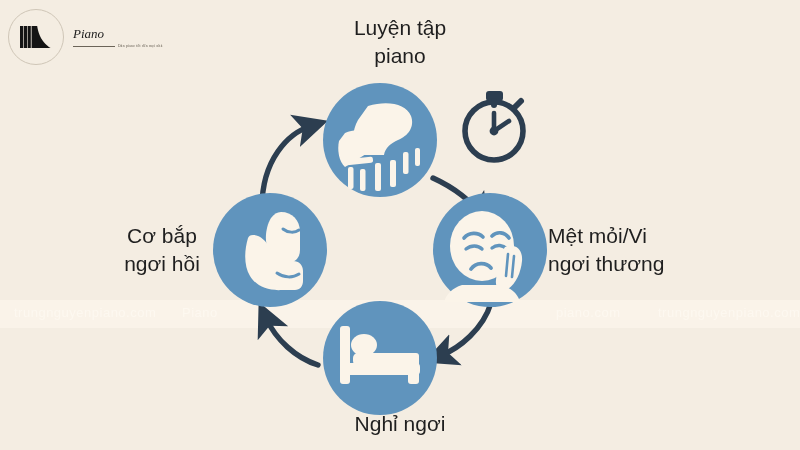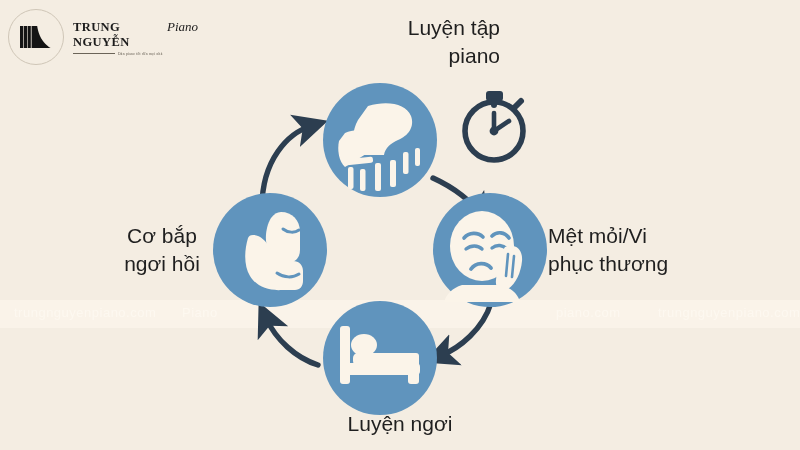--- a/index.html
+++ b/index.html
@@ -126,21 +126,21 @@
     z-index: 5;
     color: #1f1f1f;
     font-size: 21px;
     line-height: 1.32;
     white-space: pre-line;
   }
   .lbl-practice {
     left: 300px;
     top: 14px;
     width: 200px;
-    text-align: right;
+    text-align: center;
   }
   .lbl-fatigue {
     left: 548px;
     top: 222px;
     width: 180px;
     text-align: left;
   }
   .lbl-rest {
     left: 290px;
     top: 410px;
@@ -174,21 +174,20 @@
           <rect x="9.6" y="6" width="3.2" height="22"></rect>
           <rect x="2.6" y="6" width="1.6" height="13"></rect>
           <rect x="6.4" y="6" width="1.6" height="13"></rect>
           <rect x="10.2" y="6" width="1.6" height="13"></rect>
           <path d="M13.6 28 L13.6 6 L19.2 6 C19.2 6 20 14 24.6 20.5 C28 25.3 32.5 28 32.5 28 Z"></path>
         </g>
       </svg>
     </div>
     <div class="logo-word">
       <div class="logo-line1">
-        <span class="logo-trung">TRUNG NGUYỄN</span>
         <span class="logo-piano">Piano</span>
       </div>
       <div class="logo-line2">
         <span class="logo-rule"></span>
         <span class="logo-tag">Đàn piano tốt đến mọi nhà</span>
       </div>
     </div>
   </div>
 
   <svg class="cycle-svg" viewBox="0 0 800 450">
@@ -270,18 +269,18 @@
                  C283 261, 275 256, 270 248 C266 241, 260 235, 253 235 C250 235, 249 236, 248 238 Z"></path>
         <path d="M277 273 C284 278, 293 278, 299 274" stroke="#6094bd" stroke-width="3" fill="none" stroke-linecap="round"></path>
         <path d="M283 229 C288 233, 295 233, 299 230" stroke="#6094bd" stroke-width="3" fill="none" stroke-linecap="round"></path>
       </g>
     </g>
   </svg>
 
   <div class="node-label lbl-practice">Luyện tập
 piano</div>
   <div class="node-label lbl-fatigue">Mệt mỏi/Vi
-phục thương</div>
-  <div class="node-label lbl-rest">Luyện ngơi</div>
+ngơi thương</div>
+  <div class="node-label lbl-rest">Nghỉ ngơi</div>
   <div class="node-label lbl-recovery">Cơ bắp
 ngơi hồi</div>
 
 </div>
 
 </body></html>

